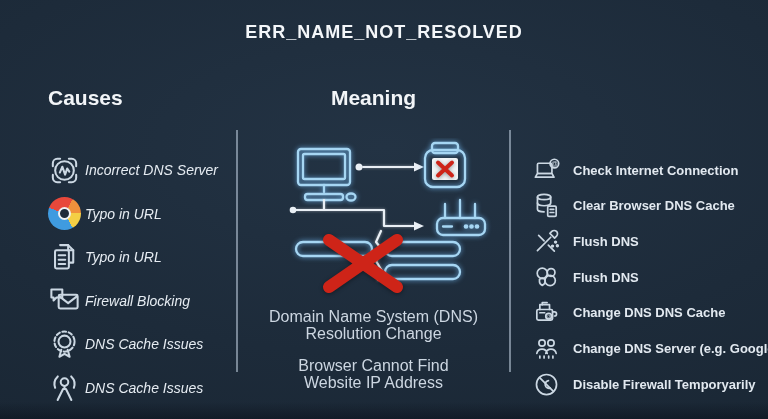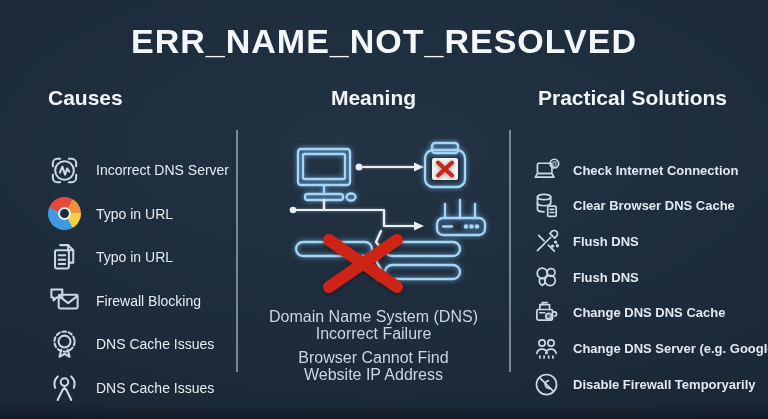--- a/index.html
+++ b/index.html
@@ -10,35 +10,35 @@
     position:relative; width:768px; height:419px; overflow:hidden;
     background:radial-gradient(ellipse 130% 110% at 50% 35%, #233344 0%, #1d2b3a 45%, #17232f 100%);
   }
   .stage::after{
     content:""; position:absolute; left:0; right:0; bottom:0; height:17px;
     background:linear-gradient(rgba(10,17,27,0), rgba(10,17,27,.55)); pointer-events:none;
   }
 
   .title{
     position:absolute; top:22px; left:0; width:768px; text-align:center;
-    font-weight:700; font-size:34px; letter-spacing:1px; color:#f4f7fa;
+    font-weight:700; font-size:18px; letter-spacing:1px; color:#f4f7fa;
   }
 
   .col-header{ position:absolute; top:86px; font-weight:700; font-size:21px; color:#f2f5f8; }
   .causes-header{ left:48px; }
   .meaning-header{ left:237px; width:273px; text-align:center; }
   .solutions-header{ left:538px; }
 
   .divider{ position:absolute; top:130px; height:242px; width:1.5px; background:rgba(195,210,225,.55); }
   .divider-left{ left:236px; }
   .divider-right{ left:509px; }
 
   
   .causes-list{ position:absolute; left:45px; top:152px; display:flex; flex-direction:column; gap:7.6px; }
-  .cause-row{ display:flex; align-items:center; gap:13px; height:36px; }
+  .cause-row{ display:flex; align-items:center; gap:2px; height:36px;font-style:italic; }
   .cause-row .icn{ width:38px; height:36px; display:flex; align-items:center; justify-content:center; flex:none; }
   .cause-row .lbl{ font-size:14px; color:#e6ecf2; white-space:nowrap; }
 
   
   .solutions-list{ position:absolute; left:530px; top:155px; display:flex; flex-direction:column; gap:5.7px; }
   .sol-row{ display:flex; align-items:center; gap:11px; height:30px; }
   .sol-row .icn{ width:32px; height:30px; display:flex; align-items:center; justify-content:center; flex:none; }
   .sol-row .lbl{ font-size:13px; color:#e2e9f0; white-space:nowrap;font-weight:bold; }
 
   .line-icon{ stroke:#ccd8e3; fill:none; stroke-width:1.4; stroke-linecap:round; stroke-linejoin:round; }
@@ -52,32 +52,31 @@
   .meaning-panel{ position:absolute; left:237px; top:138px; width:273px; }
   .diagram{ display:block; margin-left:42px; width:222px; height:168px; }
   .neon{ stroke:#a6d6f3; fill:none; stroke-width:2.3; stroke-linecap:round; stroke-linejoin:round;
          filter:drop-shadow(0 0 2.5px rgba(120,195,255,.85)); }
   .wire{ stroke:#e9eff5; fill:none; stroke-width:2.2; stroke-linecap:round; stroke-linejoin:round;
          filter:drop-shadow(0 0 1.5px rgba(255,255,255,.45)); }
   .wire-fill{ fill:#e9eff5; stroke:none; }
   .redx{ stroke:#ce2418; stroke-linecap:round; filter:drop-shadow(0 1px 2px rgba(0,0,0,.4)); }
 
   .caption{ margin-top:2px; text-align:center; font-size:16px; line-height:17px; color:#ccd6e1; }
-  .caption .grp2{ margin-top:7px; }
+  .caption .grp2{ margin-top:15px; }
 </style>
 </head>
 <body>
 
 <div class="stage">
 
   <div class="title">ERR_NAME_NOT_RESOLVED</div>
 
   <div class="col-header causes-header">Causes</div>
   <div class="col-header meaning-header">Meaning</div>
-  <div class="col-header solutions-header">Practical Solutions</div>
 
   <div class="divider divider-left"></div>
   <div class="divider divider-right"></div>
 
   <div class="causes-list">
 
     <div class="cause-row">
       <span class="icn">
         <svg class="line-icon" width="35" height="35" viewBox="0 0 24 24">
           <path d="M4 9V7a3 3 0 0 1 3-3h2M15 4h2a3 3 0 0 1 3 3v2M20 15v2a3 3 0 0 1-3 3h-2M9 20H7a3 3 0 0 1-3-3v-2"></path>
@@ -193,21 +192,21 @@
         <rect x="106" y="127" width="75" height="14" rx="7"></rect>
       </g>
       <path class="wire" stroke-width="1.6" d="M102 93l-5 11 7 9-7 10 6 10-4 9"></path>
       <g>
         <path class="redx" d="M50 102l68 47M118 102l-68 47" stroke-width="12"></path>
       </g>
     </svg>
 
     <div class="caption">
       <div>Domain Name System (DNS)</div>
-      <div>Incorrect Failure</div>
+      <div>Resolution Change</div>
       <div class="grp2">Browser Cannot Find</div>
       <div>Website IP Address</div>
     </div>
   </div>
 
   <div class="solutions-list">
 
     <div class="sol-row">
       <span class="icn">
         <svg class="line-icon" width="29" height="29" viewBox="0 0 24 24">

